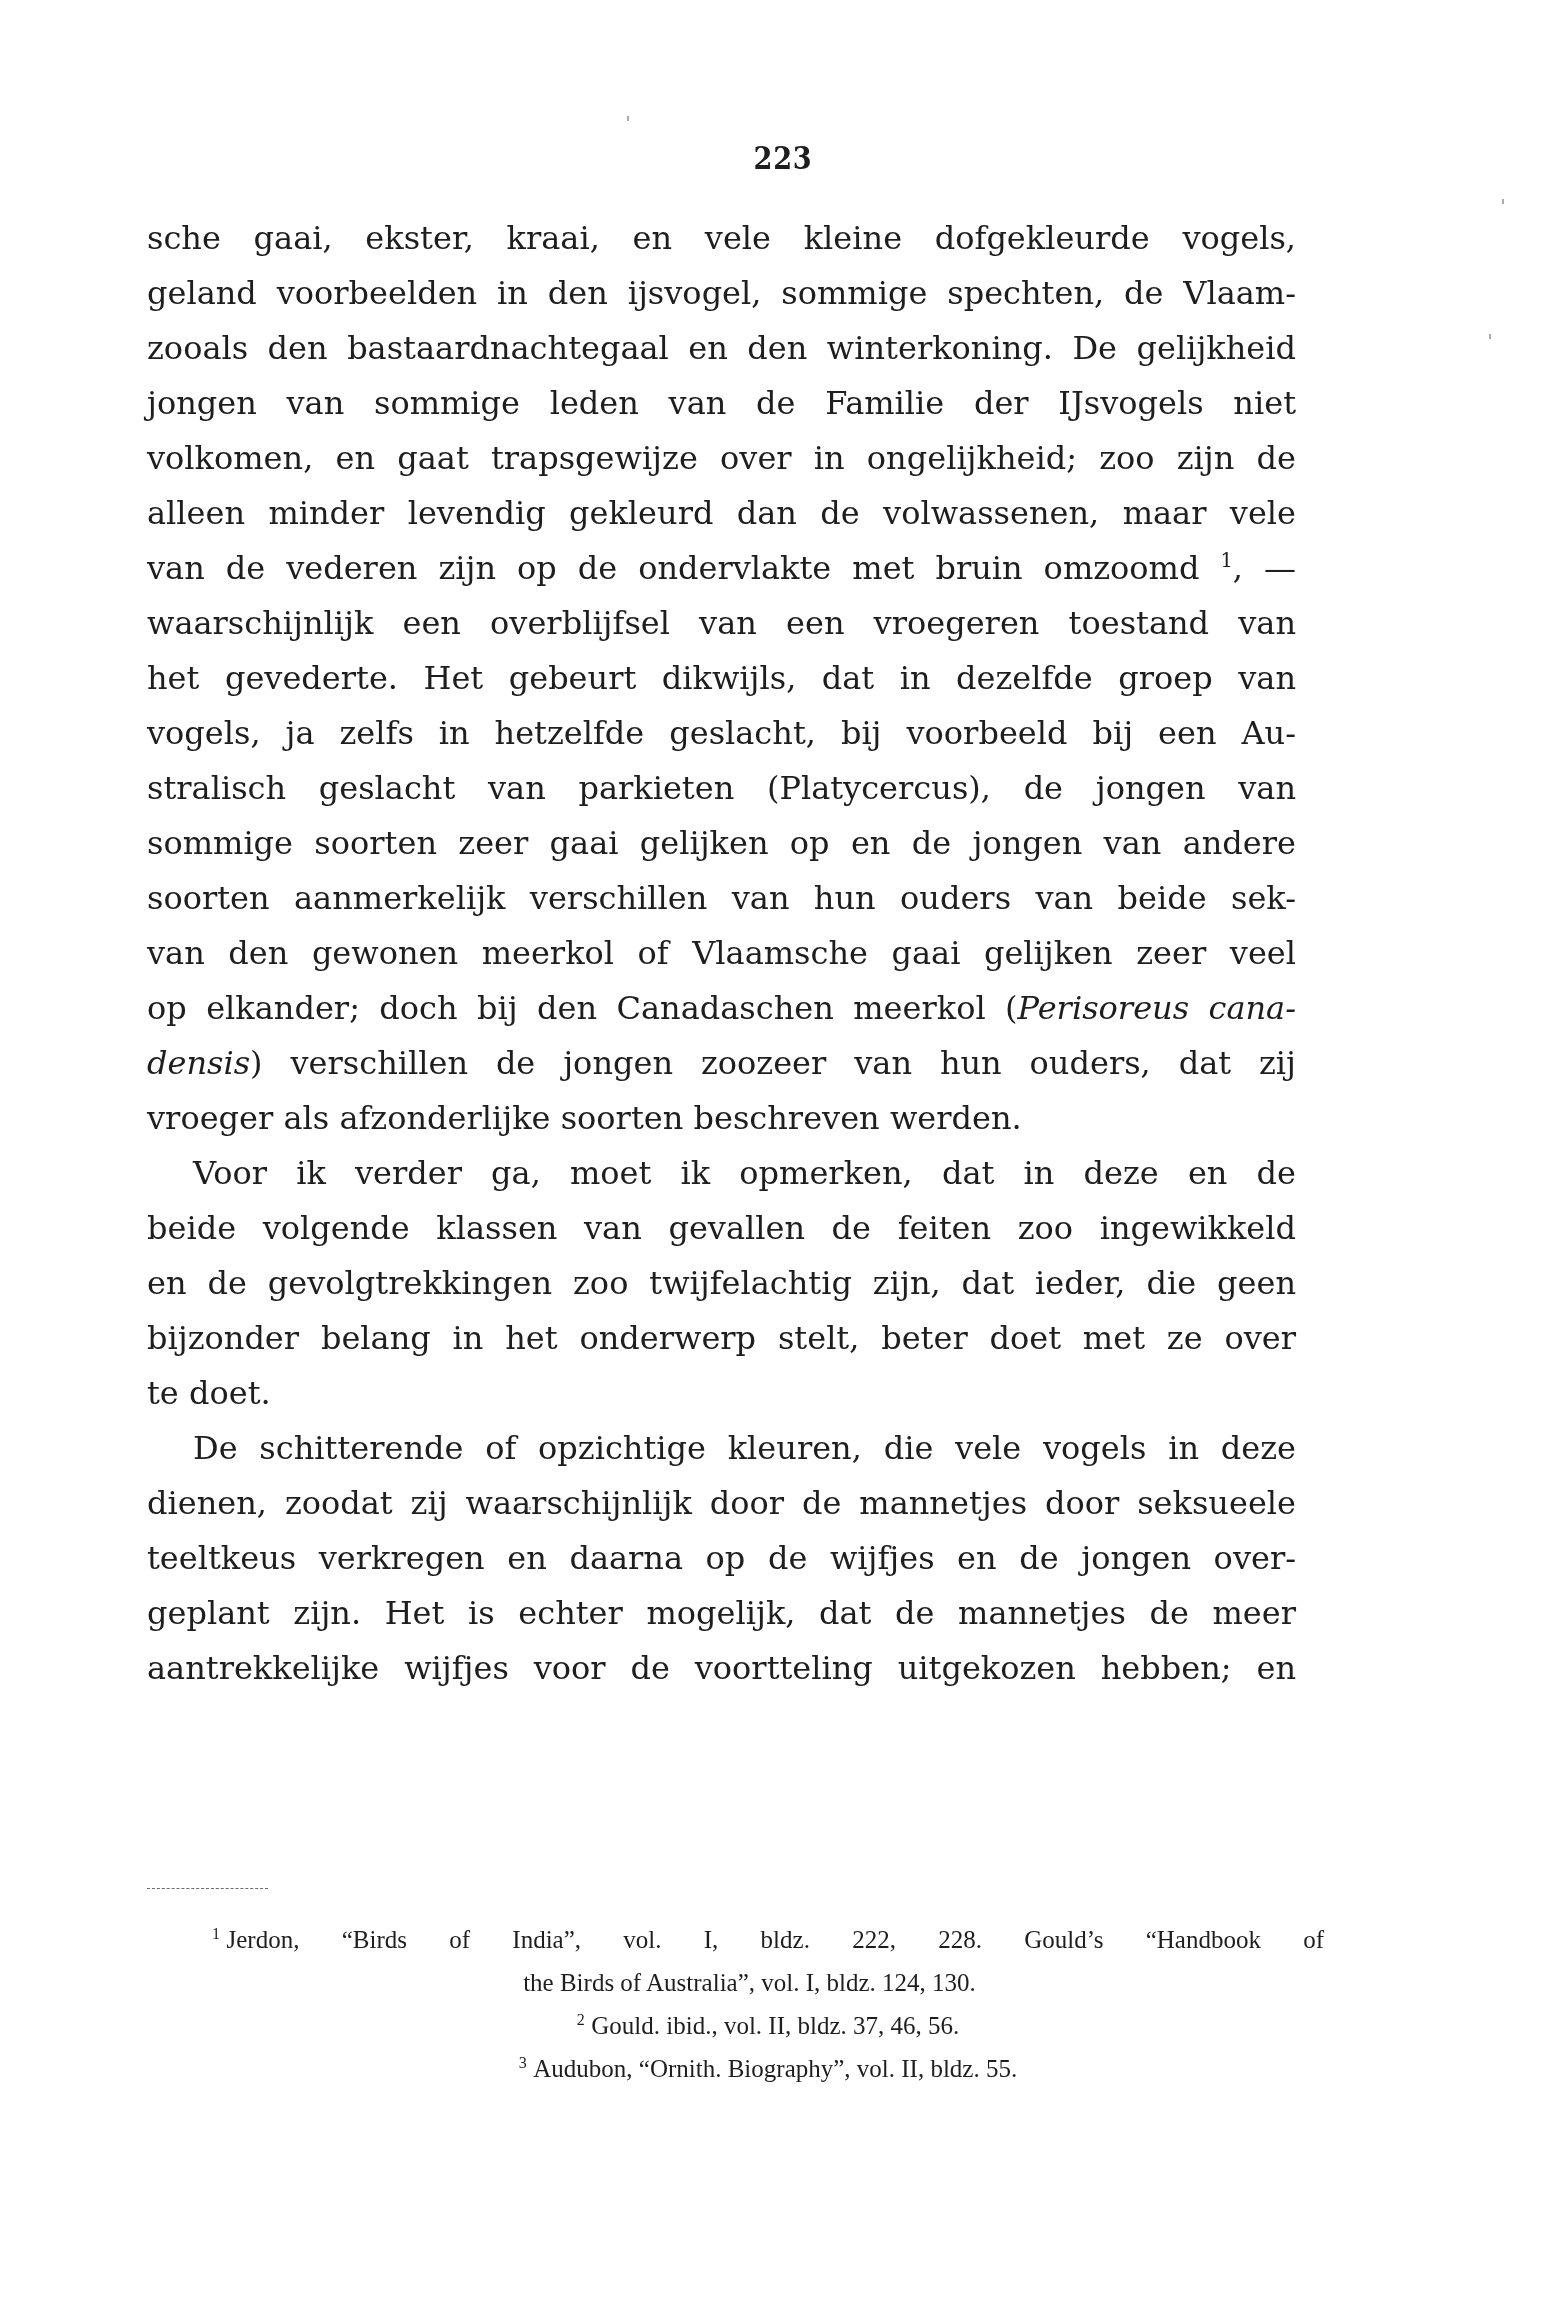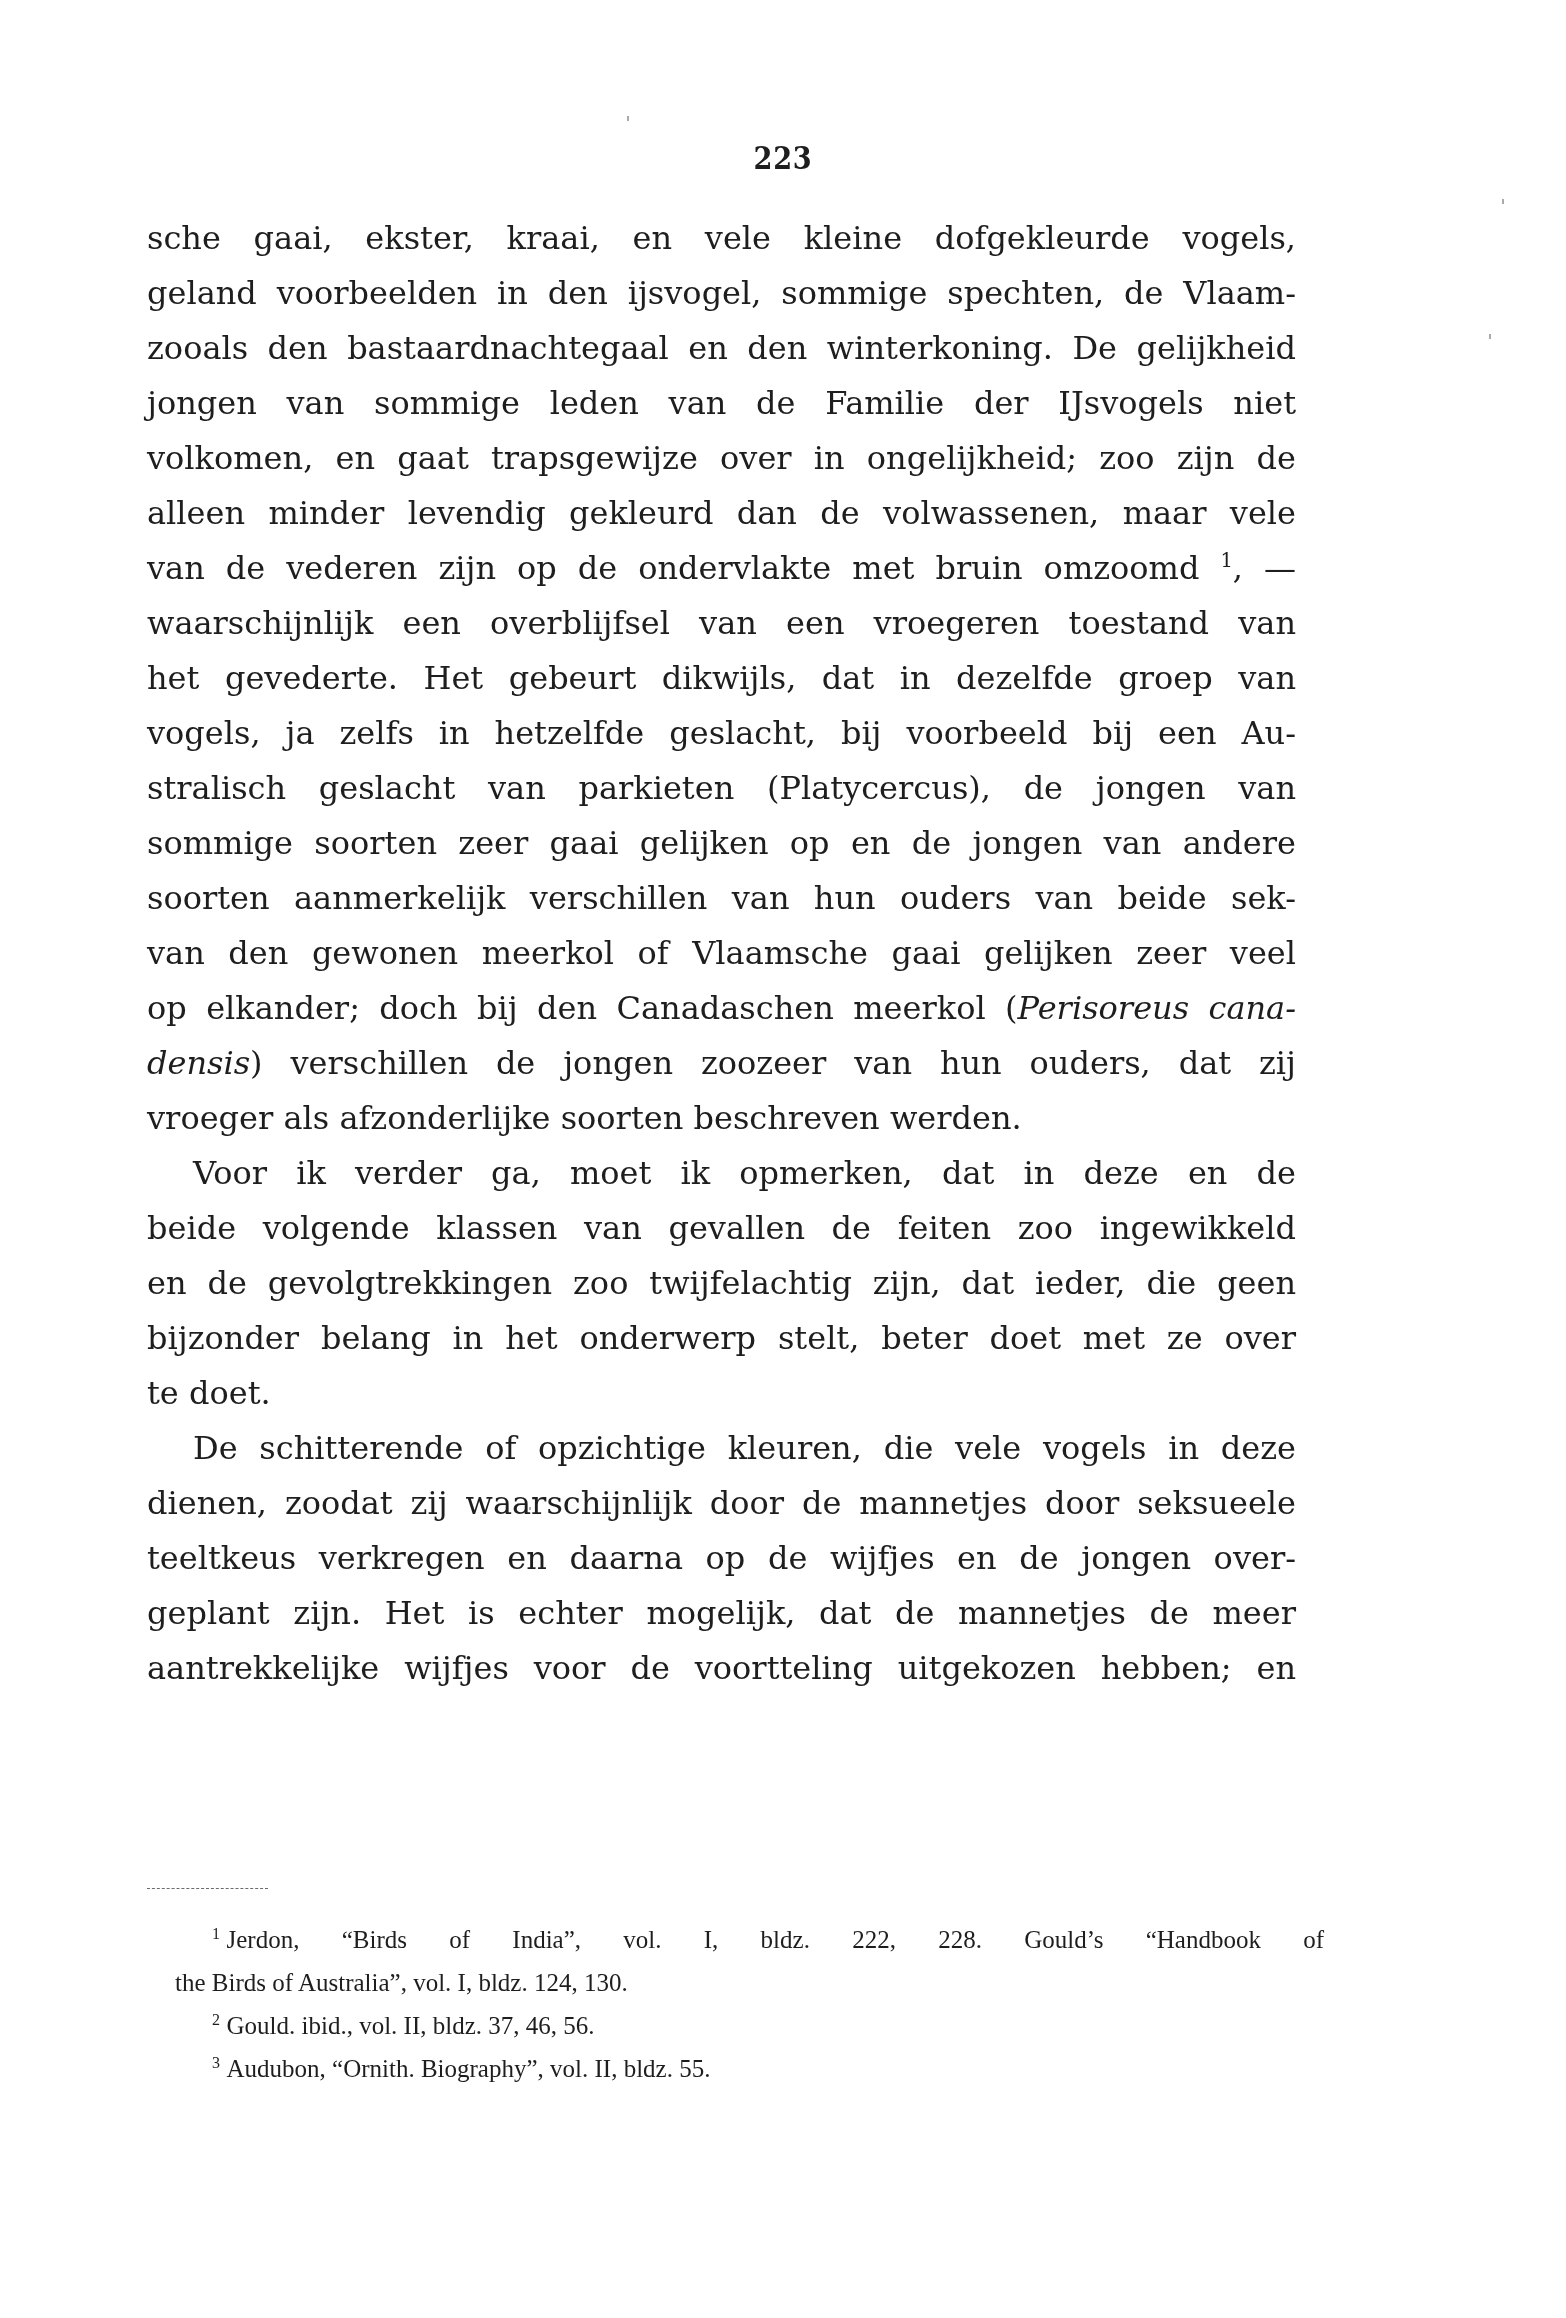--- a/index.html
+++ b/index.html
@@ -71,20 +71,21 @@
       left: 147px;
       width: 1149px;
       margin-left: 28px;
     }
     .fn-line {
       height: 43px;
       line-height: 43px;
       font-size: 25px;
       white-space: nowrap;
       font-family: "Liberation Serif", "DejaVu Serif", serif;
+      text-align: center;
     }
     .fn-line.justify {
       text-align: justify;
       text-align-last: justify;
     }
     .fn-line.indent {
       padding-left: 37px;
     }
     .fn-sup {
       font-size: 16px;

